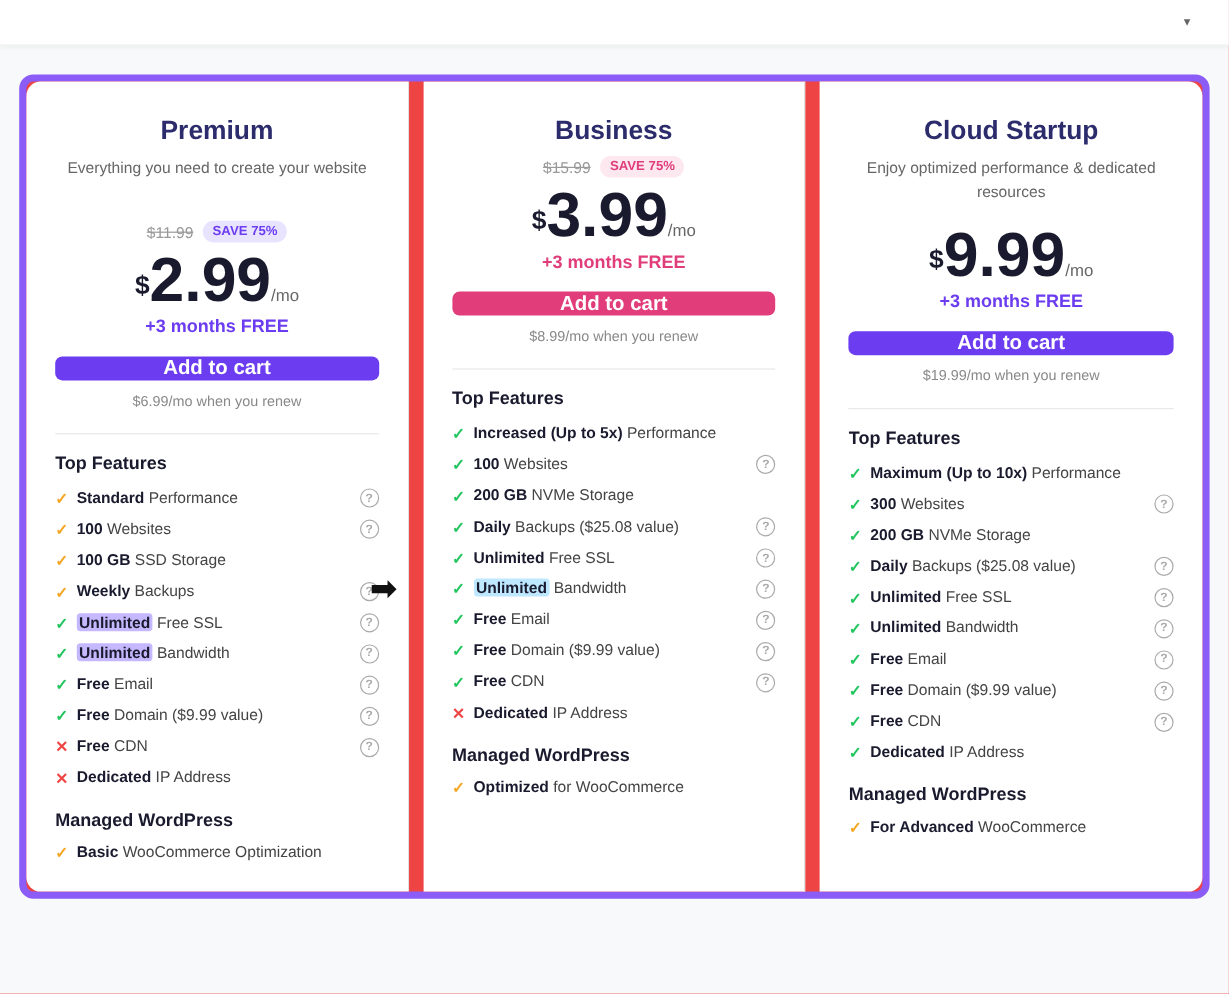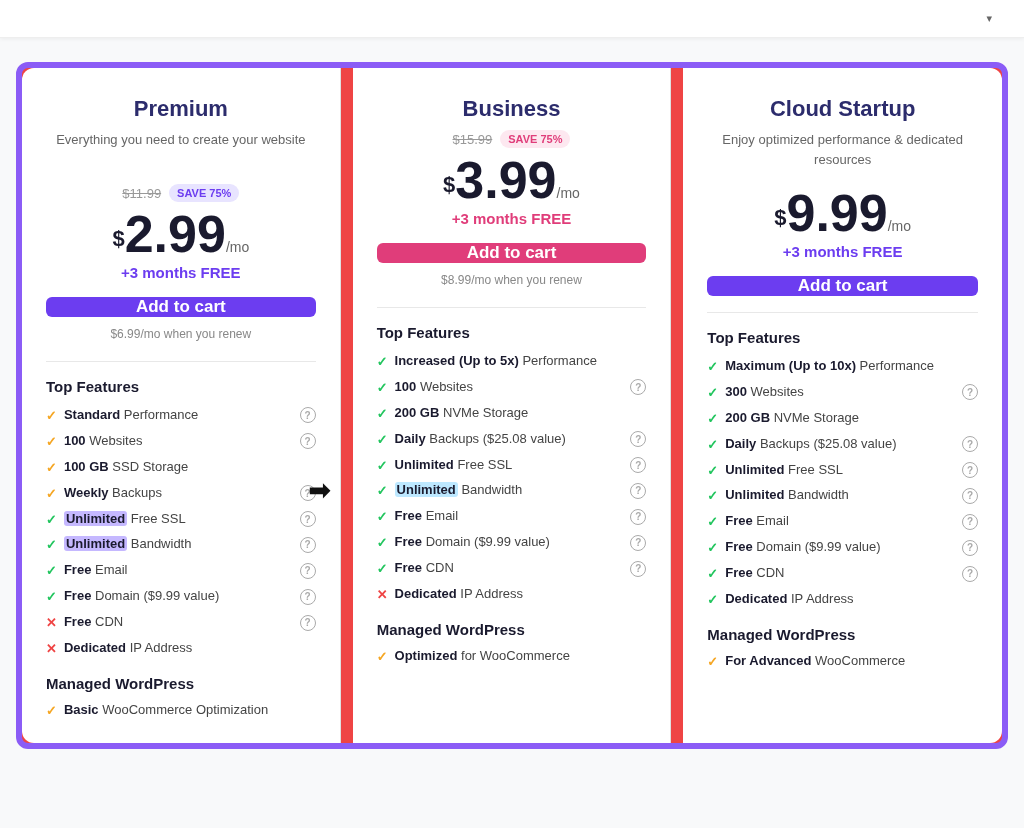--- a/index.html
+++ b/index.html
@@ -482,20 +482,21 @@
     </ul>
   </div>
       <div class="plan-card">
     <div class="plan-name">Cloud Startup</div>
     <div class="plan-desc">Enjoy optimized performance &amp; dedicated resources</div>
     <div class="price-main">
       <span class="dollar">$</span><span class="amount">9.99</span><span class="per">/mo</span>
     </div>
     <div class="months-free">+3 months FREE</div>
     <button class="add-to-cart-btn">Add to cart</button>
+    <div class="renew-price">$19.99/mo when you renew</div>
     <hr class="divider">
     <div class="section-title">Top Features</div>
     <ul class="feature-list">
 
       <li class="feature-item" style="position:relative;">
 
         <div class="feature-left">
           <span class="check-icon green">✓</span>
           <span class="feature-text"><strong>Maximum (Up to 10x)</strong> Performance</span>
         </div>

